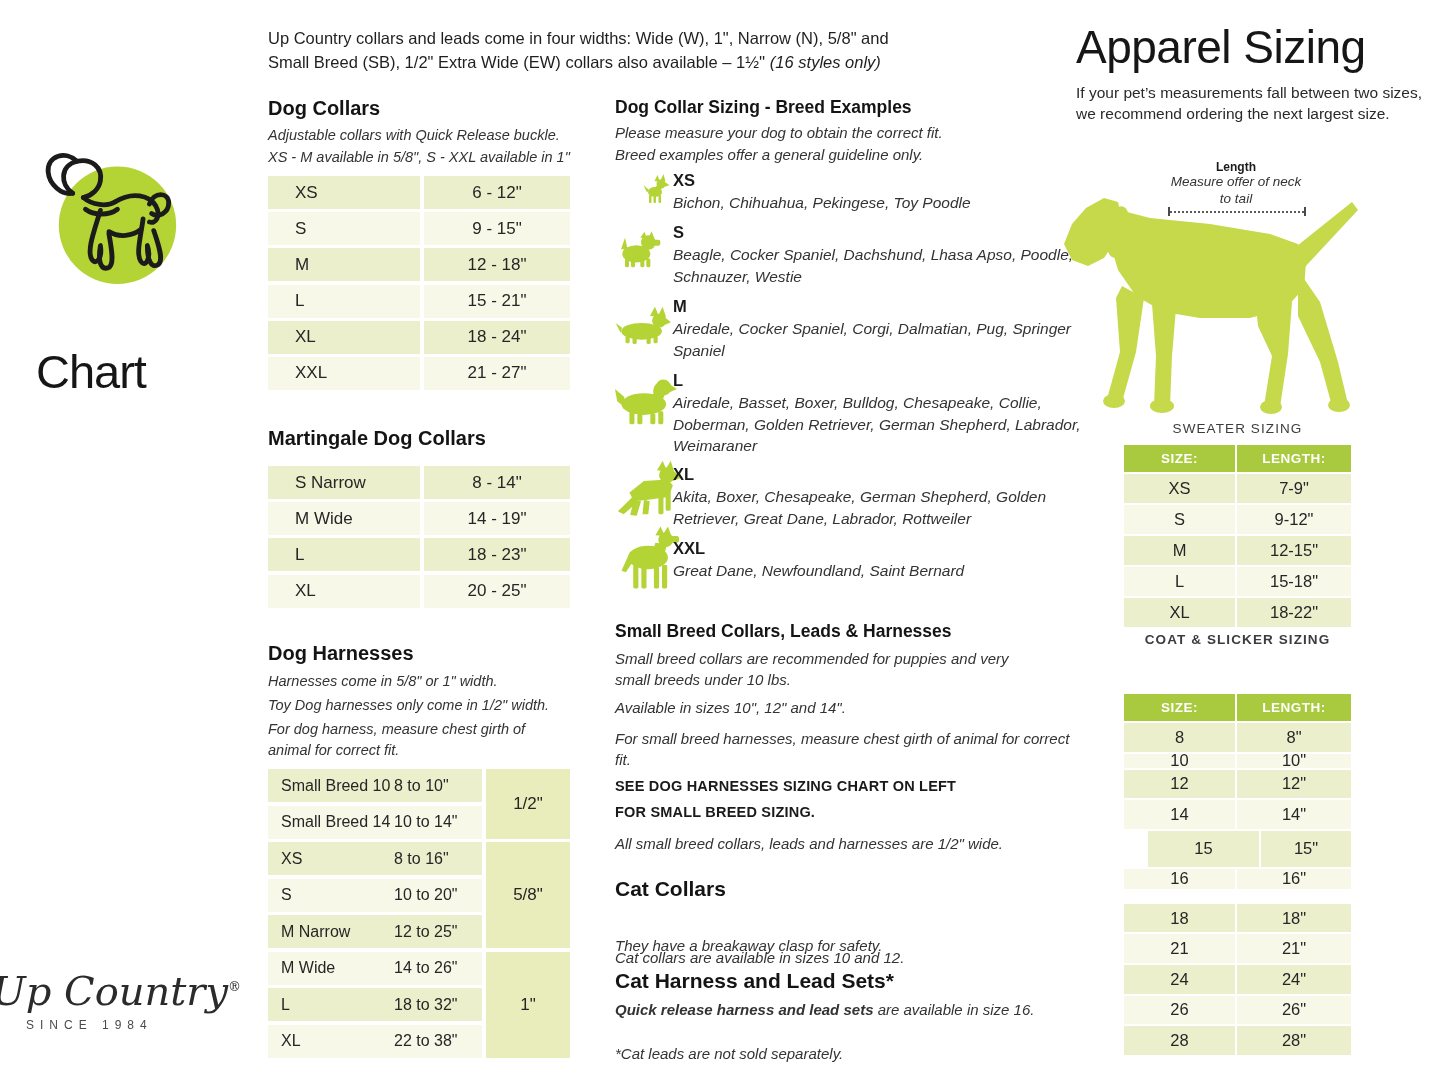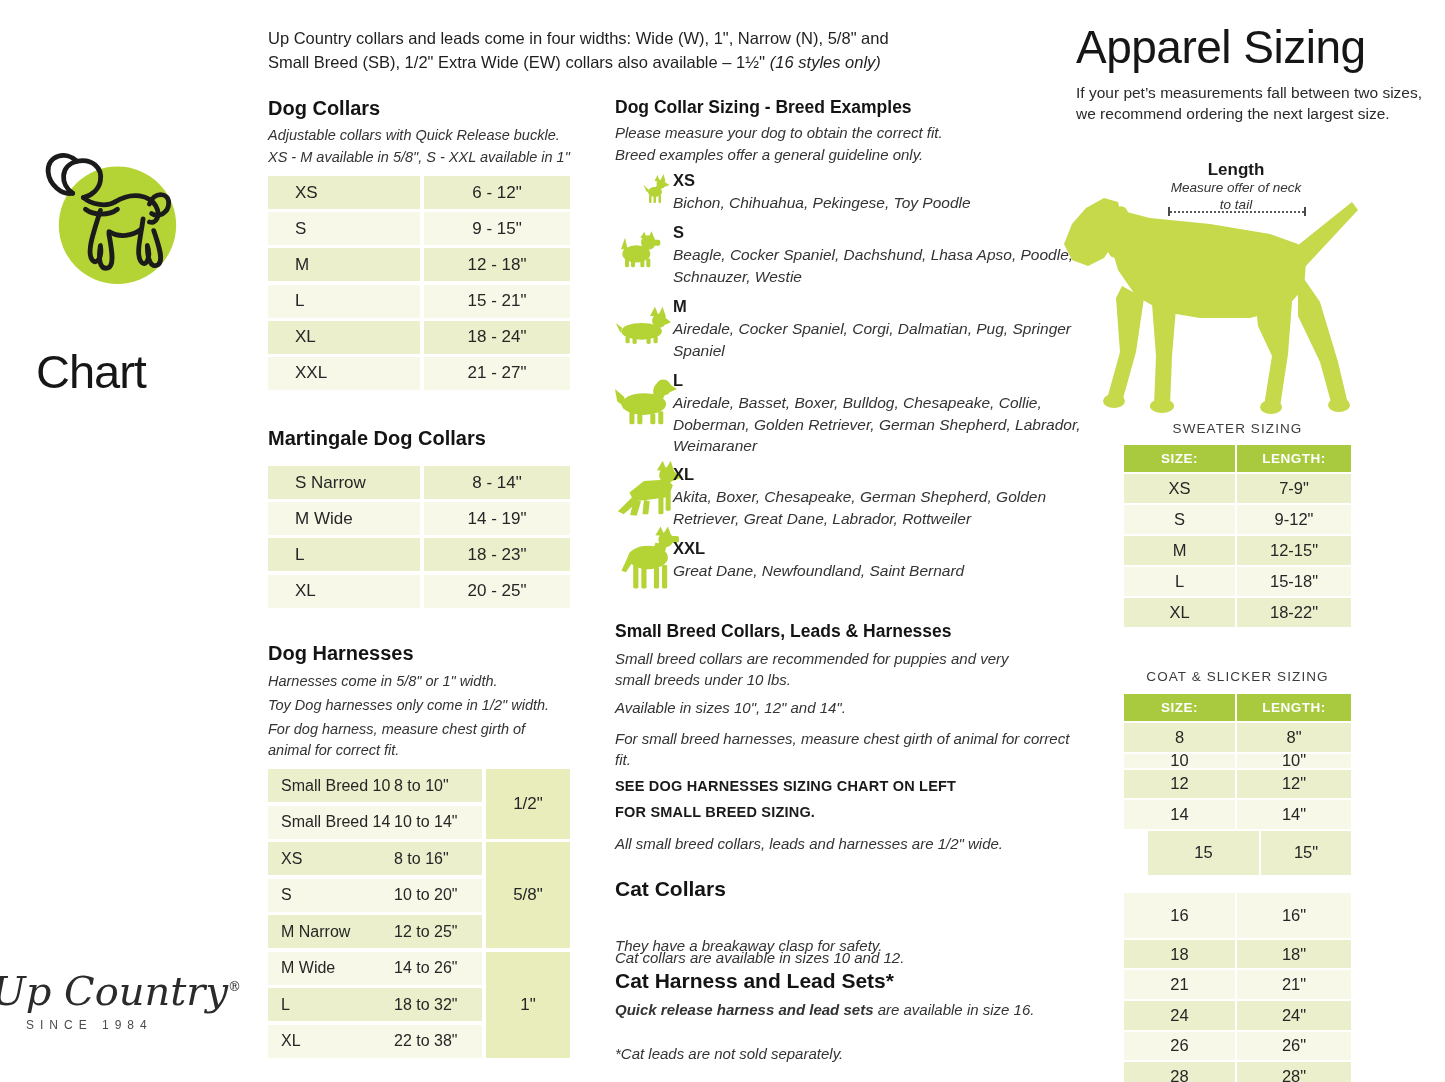--- a/index.html
+++ b/index.html
@@ -56,21 +56,21 @@
   
   .breed-size{font-size:16.5px;font-weight:bold;color:#1a1a1a;}
   .breed-names{font-size:15.5px;font-style:italic;color:#333;line-height:1.4;margin-top:2px;}
   .p-ital{font-size:15px;font-style:italic;color:#333;line-height:1.42;}
   .h-cat{font-size:21px;font-weight:bold;color:#141414;}
   .bold-ital{font-weight:bold;}
 
   
   #apparel-title{font-size:46px;font-weight:300;color:#161616;letter-spacing:-.5px;}
   .apparel-p{font-size:15.5px;color:#2a2a2a;line-height:1.35;}
-  .len-label{font-size:17px;font-weight:bold;text-align:center;color:#1a1a1a;}
+  .len-label{font-size:12px;font-weight:bold;text-align:center;color:#1a1a1a;}
   .len-note{font-size:13.5px;font-style:italic;text-align:center;color:#333;line-height:1.25;}
   .measure-line{display:flex;align-items:center;}
   .measure-line .tick{width:2px;height:9px;background:#4a4a4a;}
   .measure-line .dots{flex:1;border-bottom:2px dotted #5a5a5a;height:0;}
 
   svg .lime{fill:var(--lime);}
   svg .limeb{fill:var(--lime-big);}
 </style>
 </head>
 <body>
@@ -417,21 +417,21 @@
             <span class="gc1">L</span>
             <span class="gc2">15-18"</span>
           </div>
           <div class="g-row row-odd" style="height: 29px; margin-bottom: 2px;">
             <span class="gc1">XL</span>
             <span class="gc2">18-22"</span>
           </div>
         </div>
     </div>
 
-    <div class="tbl-caption abs" style="left:48px;top:669px;">COAT &amp; SLICKER SIZING</div>
+    <div class="tbl-caption abs" style="left:48px;top:632px;font-weight:bold;">COAT &amp; SLICKER SIZING</div>
     <div class="hdr-table abs" style="left:48px;top:694px;">
       <div class="hdr-row">
         <span class="hc">SIZE:</span>
         <span class="hc">LENGTH:</span>
       </div>
       <div class="hdr-body">
           <div class="g-row row-odd" style="height: 28.6px; margin-bottom: 2px;">
             <span class="gc1">8</span>
             <span class="gc2">8"</span>
           </div>
@@ -440,25 +440,25 @@
             <span class="gc2">10"</span>
           </div>
           <div class="g-row row-odd" style="height: 28.6px; margin-bottom: 2px;">
             <span class="gc1">12</span>
             <span class="gc2">12"</span>
           </div>
           <div class="g-row row-even" style="height: 28.6px; margin-bottom: 2px;">
             <span class="gc1">14</span>
             <span class="gc2">14"</span>
           </div>
-          <div class="g-row row-odd" style="height: 44px; margin-bottom: 18px; padding-left: 24px;">
+          <div class="g-row row-odd" style="height: 36px; margin-bottom: 2px; padding-left: 24px;">
             <span class="gc1">15</span>
             <span class="gc2">15"</span>
           </div>
-          <div class="g-row row-even" style="height: 45px; margin-bottom: 2px;">
+          <div class="g-row row-even" style="height: 20px; margin-bottom: 15px;">
             <span class="gc1">16</span>
             <span class="gc2">16"</span>
           </div>
           <div class="g-row row-odd" style="height: 28.6px; margin-bottom: 2px;">
             <span class="gc1">18</span>
             <span class="gc2">18"</span>
           </div>
           <div class="g-row row-even" style="height: 28.6px; margin-bottom: 2px;">
             <span class="gc1">21</span>
             <span class="gc2">21"</span>

